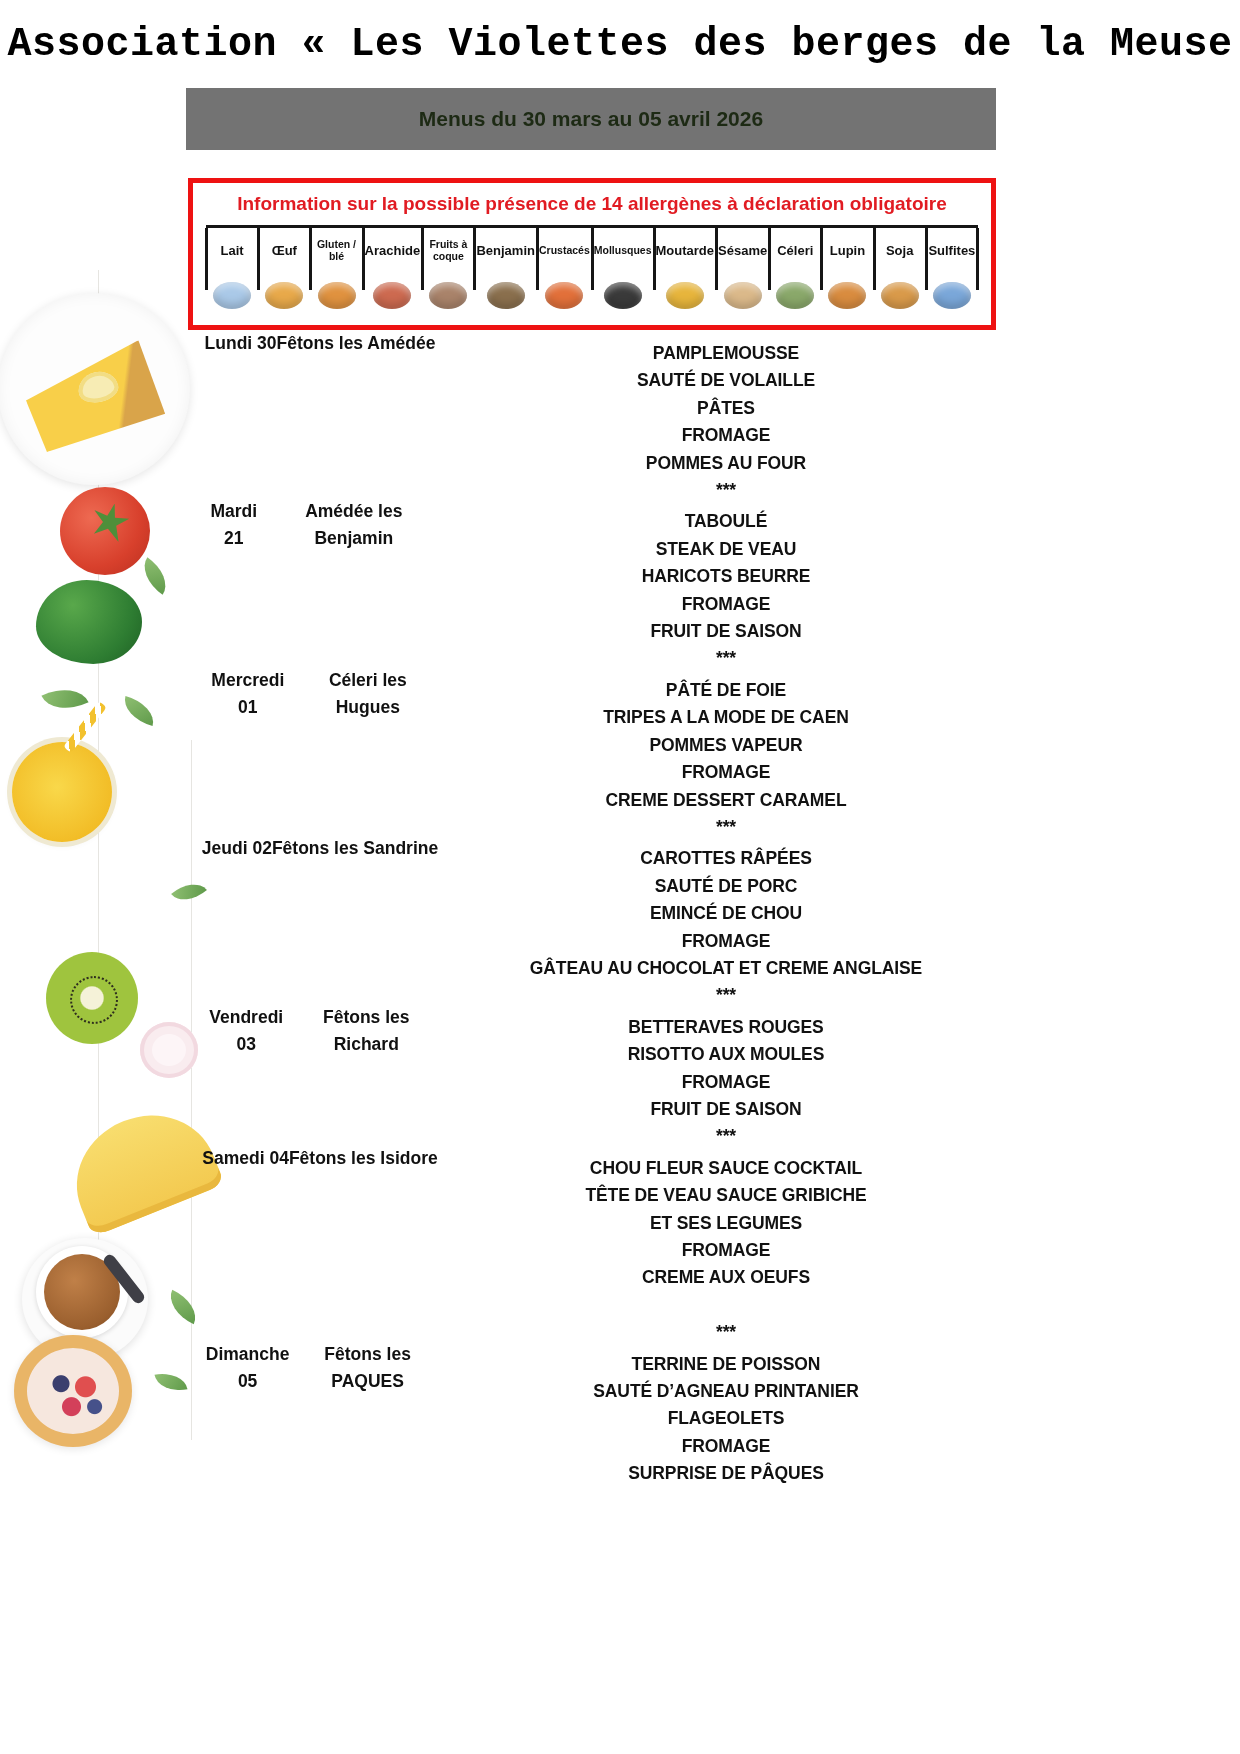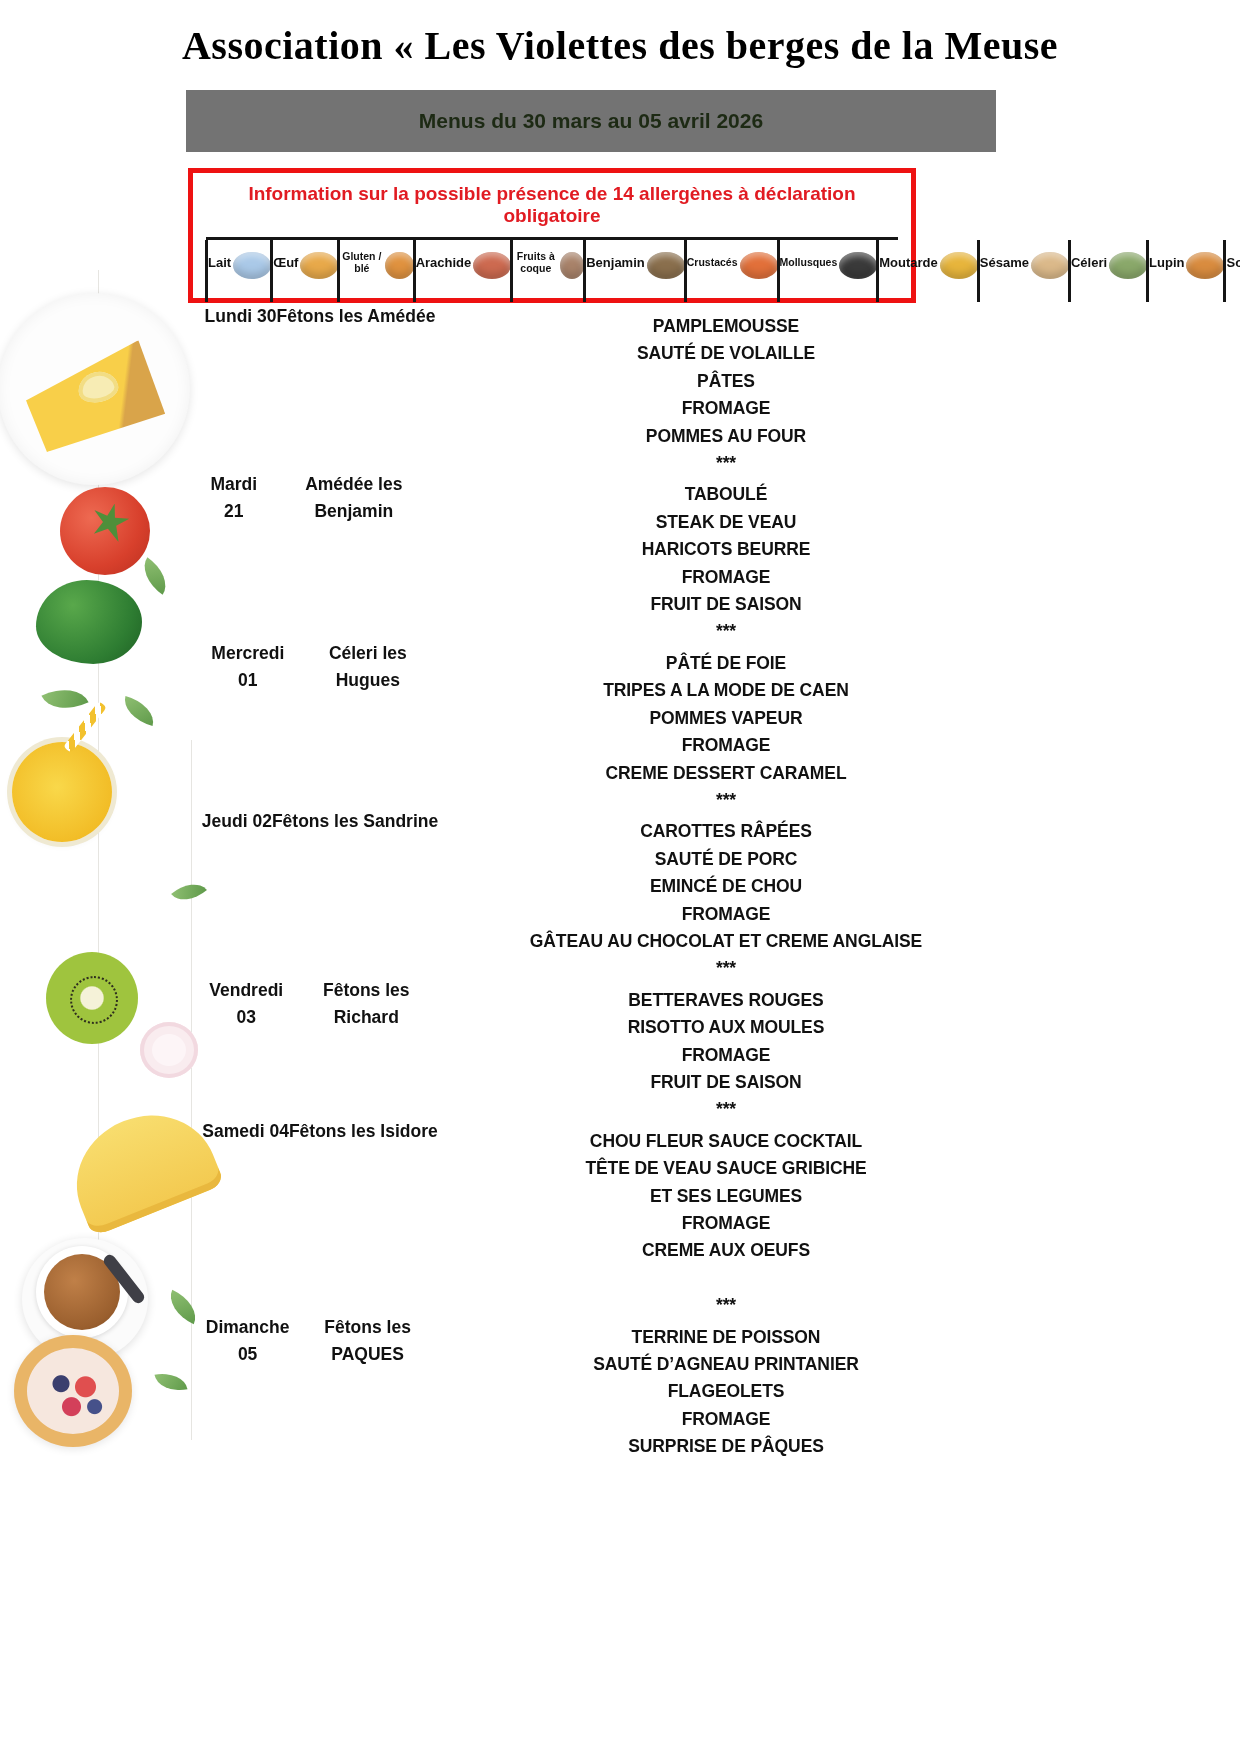--- a/index.html
+++ b/index.html
@@ -1,31 +1,31 @@
 <!DOCTYPE html>
 <html lang="fr"><head>
 <meta charset="utf-8">
 <style>
   html,body{margin:0;padding:0;background:#fff;}
   .page{position:relative;width:1240px;height:1754px;background:#fff;overflow:hidden;
         font-family:"Liberation Sans",sans-serif;color:#111;}
 
   
   .title{margin:0;padding-top:22px;text-align:center;
-         font-family:Liberation Serif, serif;font-weight:800;font-size:40px;
+         font-family:Liberation Mono, monospace;font-weight:800;font-size:40px;
          letter-spacing:.5px;color:#000;white-space:nowrap;}
   .banner{margin:21px 0 0 186px;width:810px;height:62px;display:flex;align-items:center;
           justify-content:center;font-weight:bold;font-size:21px;color:#1d2a14;}
 
   
-  .allergen-box{box-sizing:border-box;margin:16px 0 0 188px;width:728px;
+  .allergen-box{box-sizing:border-box;margin:28px 0 0 188px;width:808px;
                 border:5px solid #f9a8d4;padding:10px 13px 12px;background:#fff;}
   .allergen-heading{font-weight:bold;font-size:19px;text-align:center;color:#e11b22;}
   .allergen-table{display:flex;margin-top:10px;border-top:3px solid #151515;}
-  .allergen-col{flex:1;position:relative;display:flex;flex-direction:row;align-items:center;}
+  .allergen-col{flex:1;position:relative;display:flex;flex-direction:column;align-items:center;}
   .allergen-col::before{content:'';position:absolute;left:-1px;top:0;width:3px;height:62px;background:#151515;}
   .allergen-col:last-child::after{content:'';position:absolute;right:-1px;top:0;width:3px;height:62px;background:#151515;}
   .allergen-label{font-weight:bold;font-size:13px;line-height:1.1;text-align:center;
                   height:46px;display:flex;align-items:center;justify-content:center;padding:0 2px;}
   .allergen-label.small{font-size:10.5px;}
   .allergen-icon{width:38px;height:27px;border-radius:50%;margin:8px 0 4px;
                  box-shadow:inset 0 -5px 8px rgba(0,0,0,.18), inset 0 4px 6px rgba(255,255,255,.45);}
 
   
   .days{margin:10px 0 0 200px;width:812px;}

